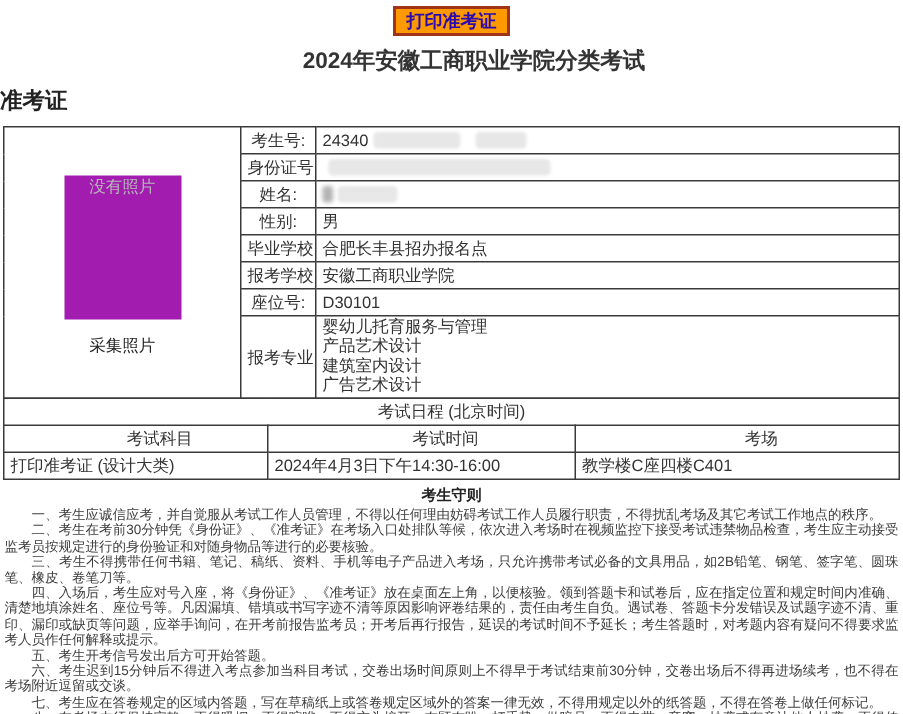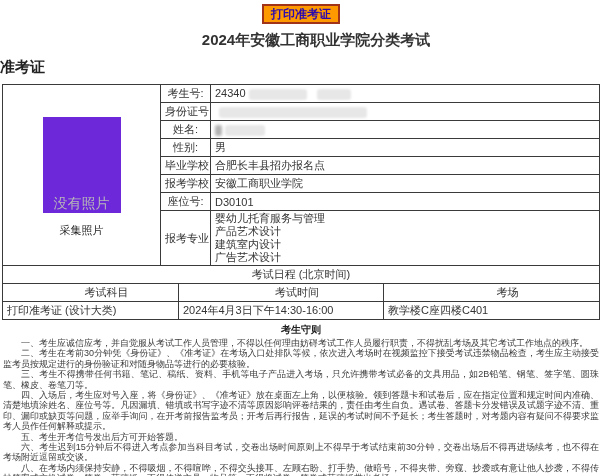--- a/index.html
+++ b/index.html
@@ -18,23 +18,23 @@
   .sub-title{font-size:15px;font-weight:bold;color:#222;margin:8px 0 7px;}
 
   
   table.tk{border-collapse:collapse;table-layout:fixed;width:597px;margin:0 auto;}
   table.tk td{border:1px solid #3a3a3a;font-size:11px;color:#333;padding:1px 4px;overflow:hidden;}
   table.tk tr.r{height:17px;}
   td.lbl{text-align:center;padding-right:3px;white-space:nowrap;}
   td.val{text-align:left;}
   td.photo-cell{text-align:center;vertical-align:middle;}
   .photo-box{
-    width:78px;height:96px;background:#6d28d9;margin:4px auto 0;
-    display:flex;align-items:flex-end;justify-content:center;
-    color:#b8b8b8;font-size:14px;
+    width:78px;height:96px;background:#a21caf;margin:4px auto 0;
+    display:flex;align-items:flex-start;justify-content:center;
+    color:#b8b8b8;font-size:11px;
   }
   .photo-caption{margin-top:10px;font-size:11px;color:#222;}
   .majors div{line-height:13px;}
   .blur-patch{
     display:inline-block;height:11px;background:#e7e7e7;border-radius:3px;
     vertical-align:middle;filter:blur(1px);margin-left:3px;
   }
   .bp-a{width:58px;}
   .bp-b{width:34px;margin-left:10px;}
   .bp-c{width:148px;margin-left:4px;}
@@ -148,17 +148,18 @@
   </table>
 
   <div class="rules">
     <div class="rules-title">考生守则</div>
     <p>一、考生应诚信应考，并自觉服从考试工作人员管理，不得以任何理由妨碍考试工作人员履行职责，不得扰乱考场及其它考试工作地点的秩序。</p>
     <p>二、考生在考前30分钟凭《身份证》、《准考证》在考场入口处排队等候，依次进入考场时在视频监控下接受考试违禁物品检查，考生应主动接受监考员按规定进行的身份验证和对随身物品等进行的必要核验。</p>
     <p>三、考生不得携带任何书籍、笔记、稿纸、资料、手机等电子产品进入考场，只允许携带考试必备的文具用品，如2B铅笔、钢笔、签字笔、圆珠笔、橡皮、卷笔刀等。</p>
     <p>四、入场后，考生应对号入座，将《身份证》、《准考证》放在桌面左上角，以便核验。领到答题卡和试卷后，应在指定位置和规定时间内准确、清楚地填涂姓名、座位号等。凡因漏填、错填或书写字迹不清等原因影响评卷结果的，责任由考生自负。遇试卷、答题卡分发错误及试题字迹不清、重印、漏印或缺页等问题，应举手询问，在开考前报告监考员；开考后再行报告，延误的考试时间不予延长；考生答题时，对考题内容有疑问不得要求监考人员作任何解释或提示。</p>
     <p>五、考生开考信号发出后方可开始答题。</p>
     <p>六、考生迟到15分钟后不得进入考点参加当科目考试，交卷出场时间原则上不得早于考试结束前30分钟，交卷出场后不得再进场续考，也不得在考场附近逗留或交谈。</p>
+    <p>七、考生应在答卷规定的区域内答题，写在草稿纸上或答卷规定区域外的答案一律无效，不得用规定以外的纸答题，不得在答卷上做任何标记。</p>
     <p>八、在考场内须保持安静，不得吸烟，不得喧哗，不得交头接耳、左顾右盼、打手势、做暗号，不得夹带、旁窥、抄袭或有意让他人抄袭，不得传抄答案或交换试卷、答卷、草稿纸，不得传递文具、物品等，不得将试卷、答卷或草稿纸带出考场。</p>
 
   </div>
 
 </div>
 
 </body></html>

